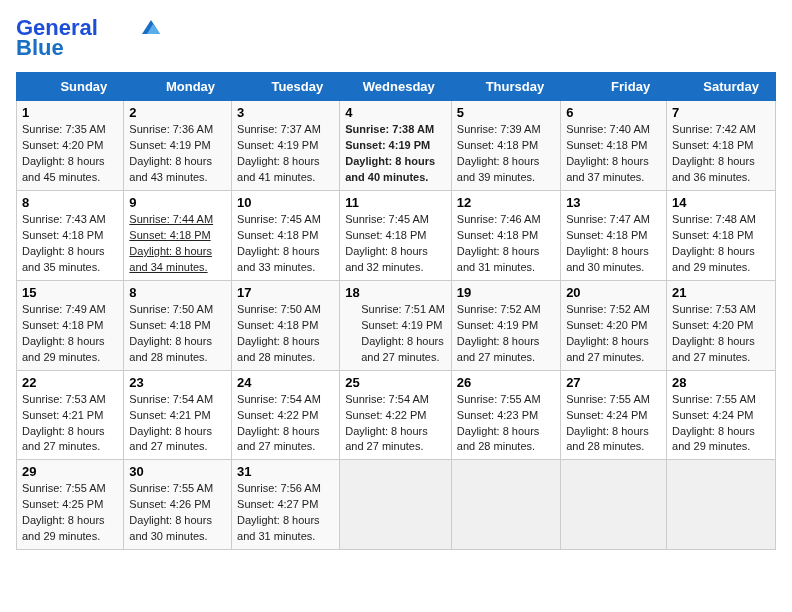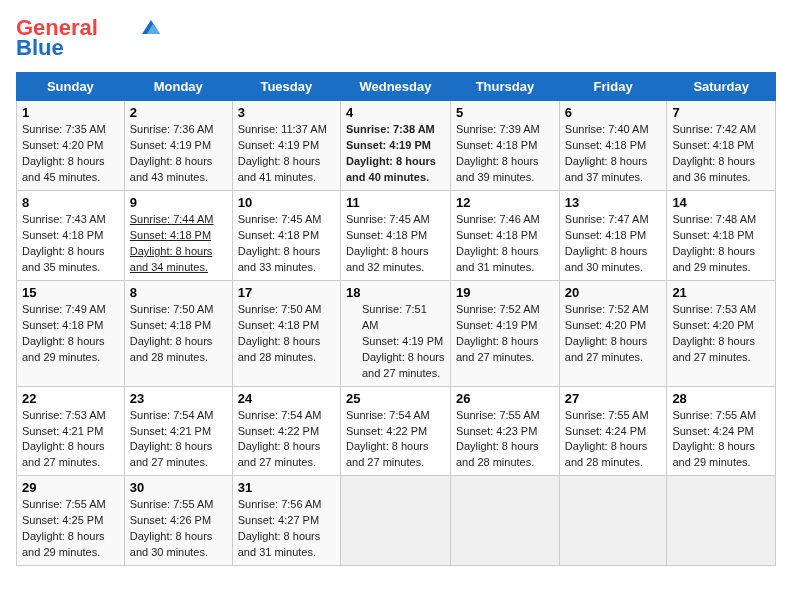--- a/index.html
+++ b/index.html
@@ -20,21 +20,21 @@
       display: flex;
       flex-direction: column;
       align-items: flex-start;
     }
     .logo-text {
       font-size: 22px;
       font-weight: bold;
       color: #1a1a1a;
       line-height: 1.1;
     }
-    .logo-text span.blue { color: #ef4444; }
+    .logo-text span.blue { color: #1d4ed8; }
     .logo-icon {
       width: 18px;
       height: 14px;
       margin-left: 44px;
       margin-top: -2px;
     }
     .title-area {
       text-align: right;
     }
     .month-title {
@@ -48,22 +48,22 @@
       margin-top: 2px;
     }
     table {
       width: 100%;
       border-collapse: collapse;
       font-size: 11px;
     }
     thead tr th {
       background-color: #1a6fc4;
       color: #fff;
-      padding: 6px 4px;
-      text-align: center;
+      padding: 6px 16px;
+      text-align: right;
       font-size: 13px;
       font-weight: bold;
       border: 1px solid #1a6fc4;
     }
     tbody tr td {
       border: 1px solid #ccc;
       vertical-align: top;
       padding: 4px 5px;
       height: 78px;
       width: 113px;
@@ -130,21 +130,21 @@
 Daylight: 8 hours and 45 minutes.</div>
         </td>
         <td>
           <span class="day-num">2</span>
           <div class="day-info" style="white-space: pre-line;">Sunrise: 7:36 AM
 Sunset: 4:19 PM
 Daylight: 8 hours and 43 minutes.</div>
         </td>
         <td>
           <span class="day-num">3</span>
-          <div class="day-info" style="white-space: pre-line;">Sunrise: 11:37 AM
+          <div class="day-info" style="white-space: pre-line;">Sunrise: 7:37 AM
 Sunset: 4:19 PM
 Daylight: 8 hours and 41 minutes.</div>
         </td>
         <td>
           <span class="day-num">4</span>
           <div class="day-info" style="white-space: pre-line; font-weight: bold;">Sunrise: 7:38 AM
 Sunset: 4:19 PM
 Daylight: 8 hours and 40 minutes.</div>
         </td>
         <td>

